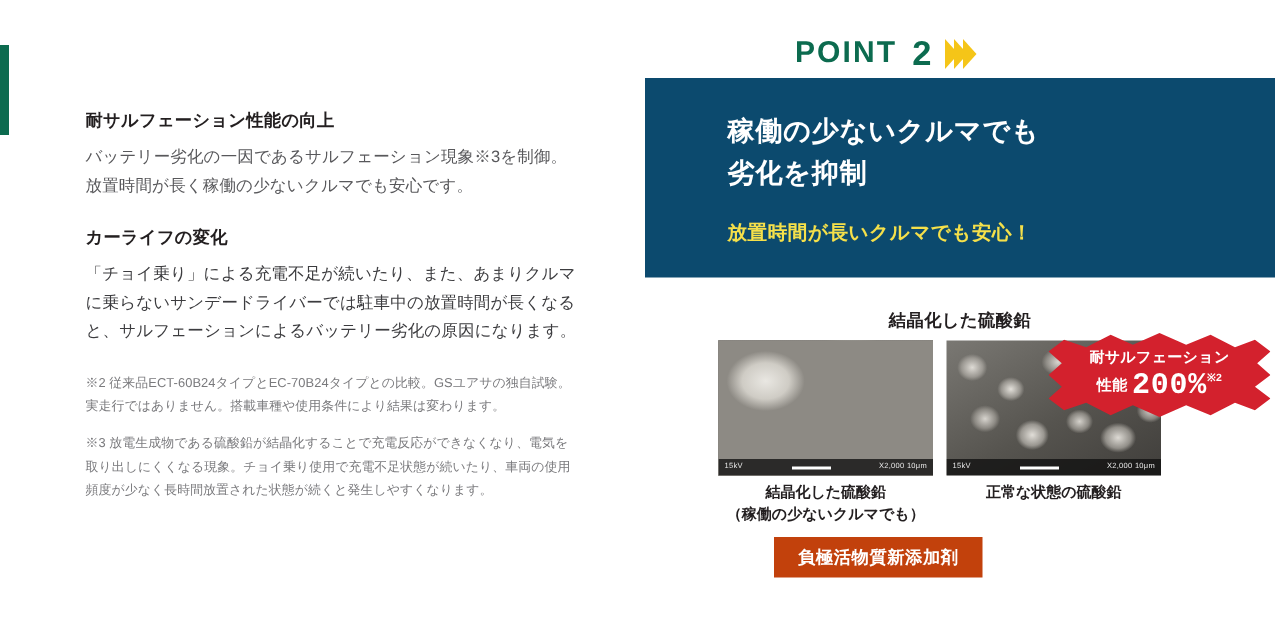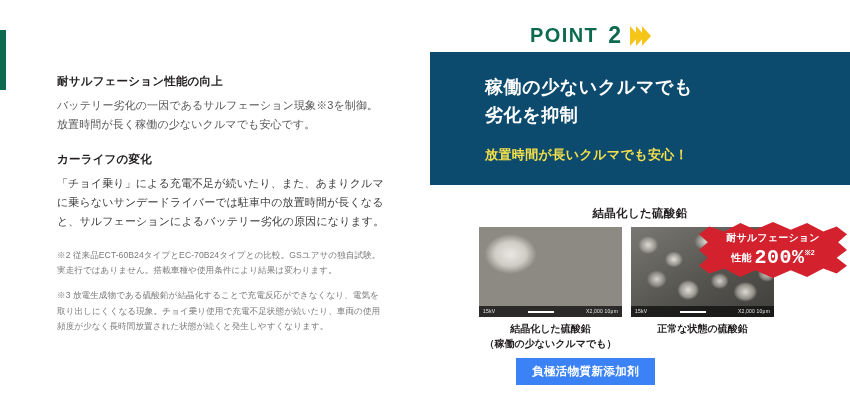--- a/index.html
+++ b/index.html
@@ -282,21 +282,21 @@
   .badge-sup {
     font-size: 7px;
     vertical-align: 6px;
   }
 
   
   .pill {
     position: absolute;
     left: 86px;
     top: 358px;
-    background: #3b82f6;
+    background: #c2410c;
     color: #ffffff;
     font-size: 11.5px;
     font-weight: bold;
     padding: 6px 16px;
     letter-spacing: 0.4px;
   }
 </style>
 </head>
 <body>
 

